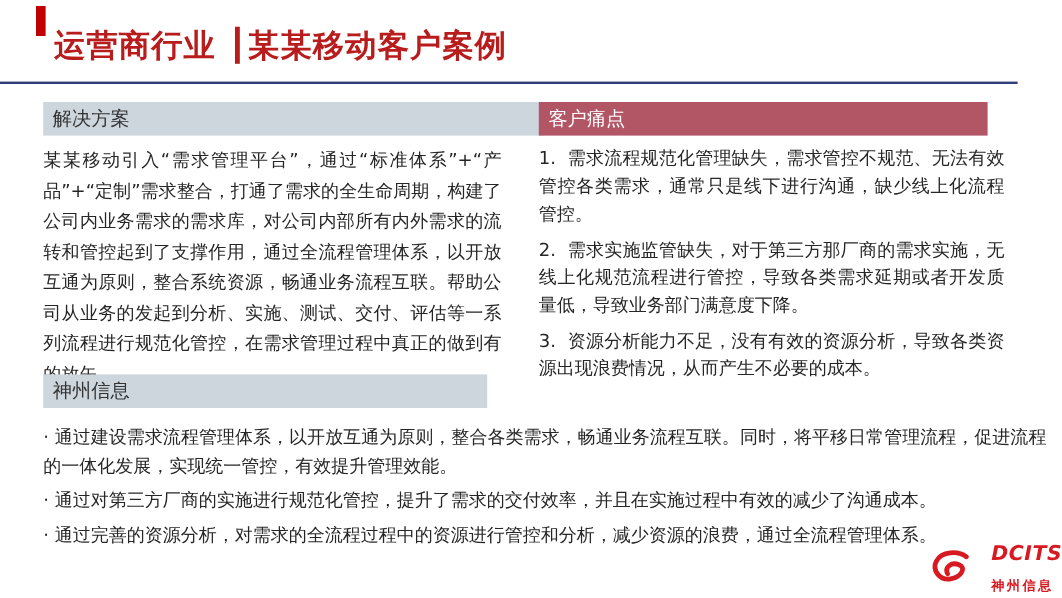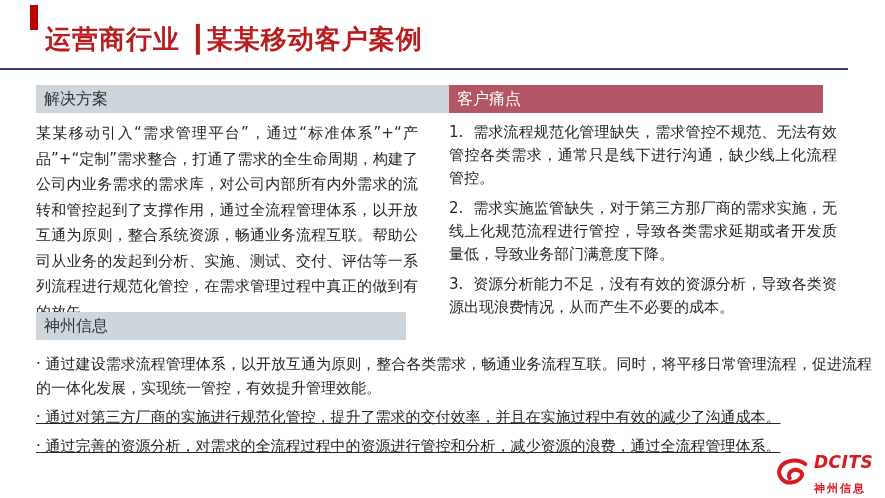--- a/index.html
+++ b/index.html
@@ -25,23 +25,23 @@
   .sec-pain { position: absolute; left: 449px; top: 85px; width: 388px; }
   .sec-pain .sec-header { width: 374px; }
   .pain-item { margin: 8px 0 0; font-size: 15px; line-height: 23px; color: #262626;
                text-align: justify; white-space: pre-wrap; }
   .pain-item + .pain-item { margin-top: 7px; }
 
   .sec-benefits { position: absolute; left: 36px; top: 312px; width: 836px; }
   .sec-benefits .sec-header { width: 370px; }
   .benefit-item { margin: 12px 0 0; font-size: 15px; line-height: 24px; color: #262626;
                   text-align: justify; white-space: pre-wrap; }
-  .benefit-item + .benefit-item { margin-top: 5px; text-decoration: underline; }
+  .benefit-item + .benefit-item { margin-top: 5px; }
 
-  .logo { position: absolute; left: 776px; top: 454px; display: flex; align-items: center; gap: 4px; }
+  .logo { position: absolute; left: 776px; top: 454px; display: flex; align-items: center; gap: 16px; }
   .logo-swoosh { flex: 0 0 auto; }
   .logo-text { display: flex; flex-direction: column; line-height: 1; }
   .logo-brand { font-size: 17px; font-weight: bold; font-style: italic; color: #d71a21; letter-spacing: 0.5px; }
   .logo-company { font-size: 11px; font-weight: bold; color: #d71a21; letter-spacing: 2px; margin-top: 12px; }
 </style>
 </head>
 <body>
 
 <div class="slide">
 

